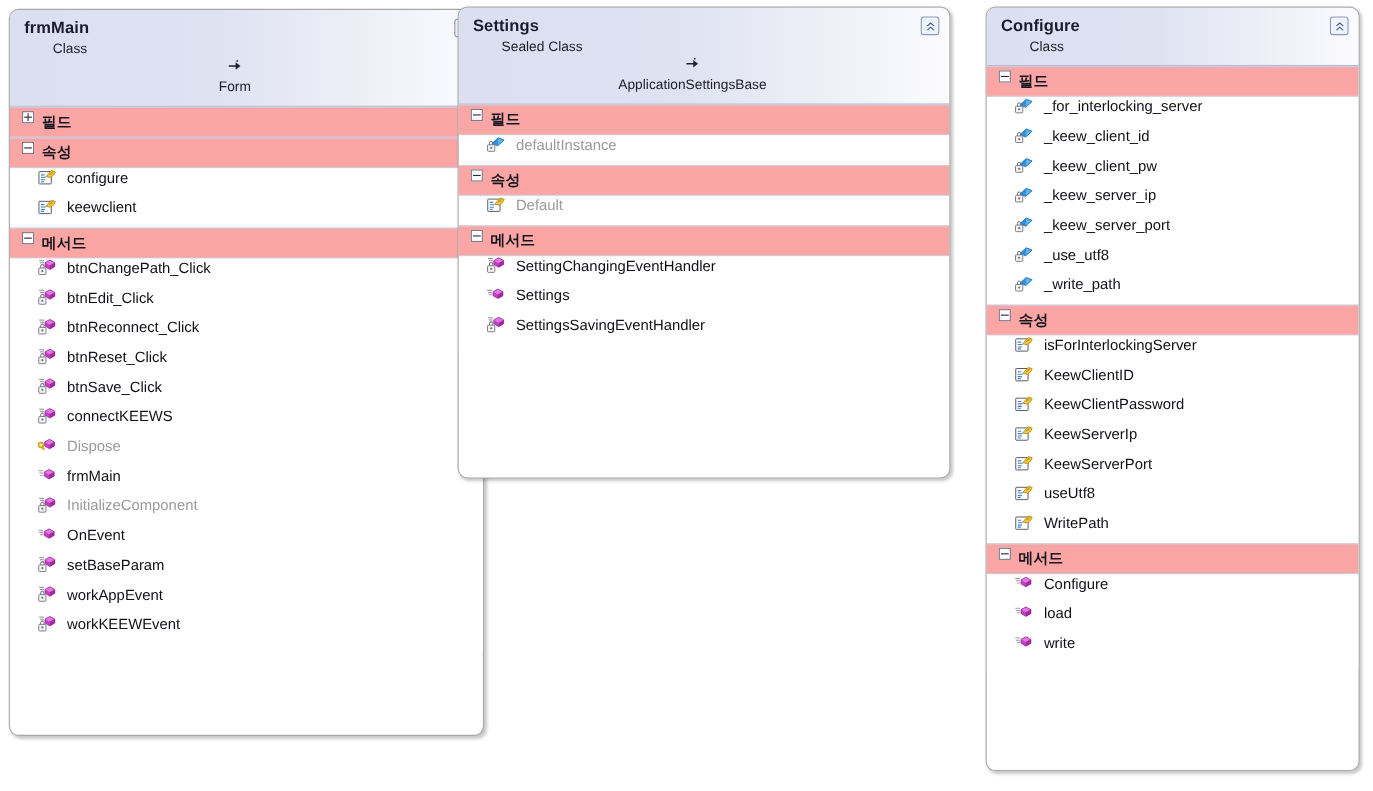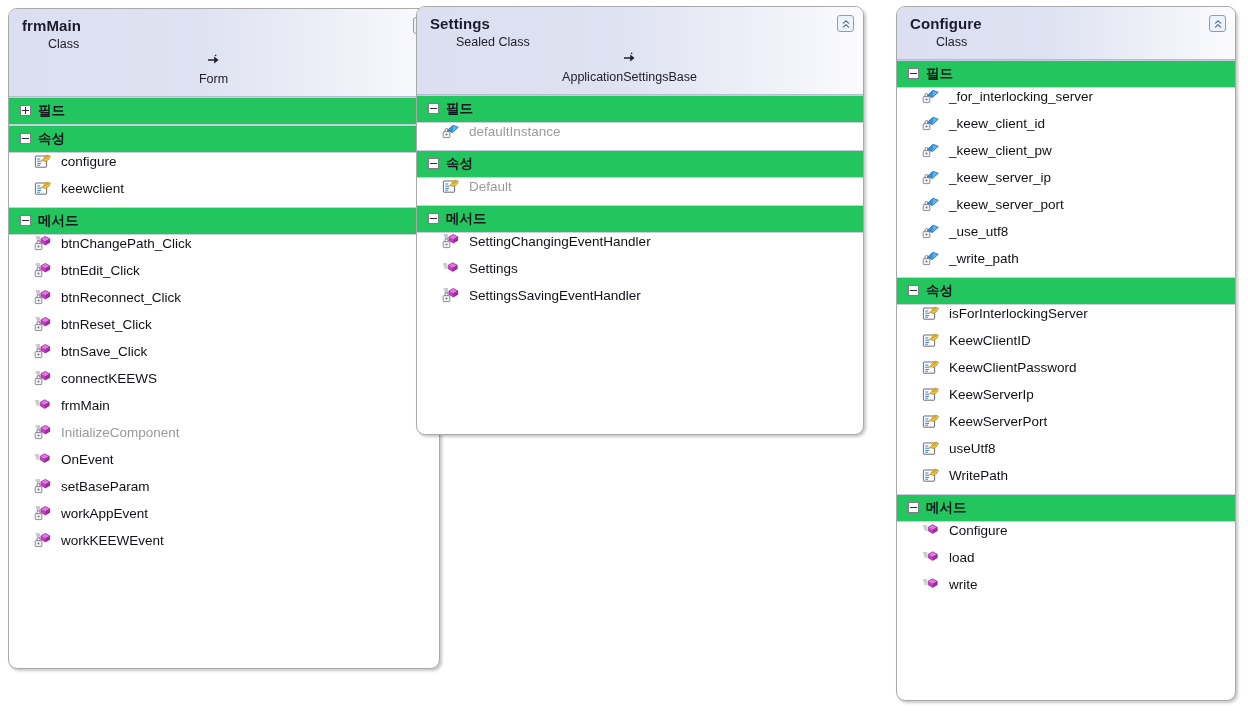--- a/index.html
+++ b/index.html
@@ -75,26 +75,26 @@
     border-radius: 3px;
     background: #eef2fa;
     display: flex;
     align-items: center;
     justify-content: center;
     cursor: pointer;
   }
 
   
   .section-header {
-    background: #22c55e;
+    background: #fca5a5;
     border-top: 1px solid #c8cee0;
     border-bottom: 1px solid #c8cee0;
     padding: 3px 0 4px 11px;
     display: flex;
-    align-items: center;
+    align-items: flex-start;
     gap: 7px;
     cursor: pointer;
   }
   .section-header:first-child { border-top: none; }
   .section-label {
     font-size: 13.5px;
     font-weight: bold;
     color: #15151f;
     line-height: 19px;
   }
@@ -343,20 +343,36 @@
       <circle cx="4.5" cy="11.4" r="1.0" fill="#6f6f7c"></circle>
     </g>
     <g stroke="#8a8a96" stroke-width="0.9">
       <path d="M1.6 2.0 H6.0"></path>
                 <path d="M2.4 3.9 H6.0"></path>
                 <path d="M3.2 5.8 H6.0"></path>
     </g>
   </svg></span>
           <span class="member-name">connectKEEWS</span>
         </div>
+        <div class="member-row dim">
+          <span class="member-icon"><svg viewBox="0 0 18 16" width="18" height="16" aria-hidden="true">
+    <g>
+      <path d="M11.0 2.4 L15.5 4.8 L15.5 8.4 L11.0 11.0 L6.6 8.4 L6.6 4.8 Z" fill="#c33fc3"></path>
+      <path d="M11.0 2.4 L15.5 4.8 L11.0 7.3 L6.6 4.8 Z" fill="#e07ae0"></path>
+      <path d="M11.0 7.3 L15.5 4.8 L15.5 8.4 L11.0 11.0 Z" fill="#a32aa3"></path>
+      <path d="M11.0 2.4 L15.5 4.8 L15.5 8.4 L11.0 11.0 L6.6 8.4 L6.6 4.8 Z" fill="none" stroke="#8c1f8c" stroke-width="0.6"></path>
+    </g>
+    <g>
+      <circle cx="3.2" cy="7.5" r="2.6" fill="#f0c63c" stroke="#b08a10" stroke-width="0.7"></circle>
+      <circle cx="3.2" cy="7.5" r="0.9" fill="#fdf3c8"></circle>
+      <path d="M4.6 9.0 L6.6 11.2 L5.6 12.2 L3.8 10.2 Z" fill="#f0c63c" stroke="#b08a10" stroke-width="0.6"></path>
+    </g>
+  </svg></span>
+          <span class="member-name">Dispose</span>
+        </div>
         <div class="member-row">
           <span class="member-icon"><svg viewBox="0 0 18 16" width="18" height="16" aria-hidden="true">
     <g>
       <path d="M10.6 2.8 L15.2 5.2 L15.2 8.8 L10.6 11.4 L6.2 8.8 L6.2 5.2 Z" fill="#c33fc3"></path>
       <path d="M10.6 2.8 L15.2 5.2 L10.6 7.7 L6.2 5.2 Z" fill="#e07ae0"></path>
       <path d="M10.6 7.7 L15.2 5.2 L15.2 8.8 L10.6 11.4 Z" fill="#a32aa3"></path>
       <path d="M10.6 2.8 L15.2 5.2 L15.2 8.8 L10.6 11.4 L6.2 8.8 L6.2 5.2 Z" fill="none" stroke="#8c1f8c" stroke-width="0.6"></path>
     </g>
     <g stroke="#9a9aa6" stroke-width="1.0">
       <path d="M0.9 4.0 H5.2"></path>

